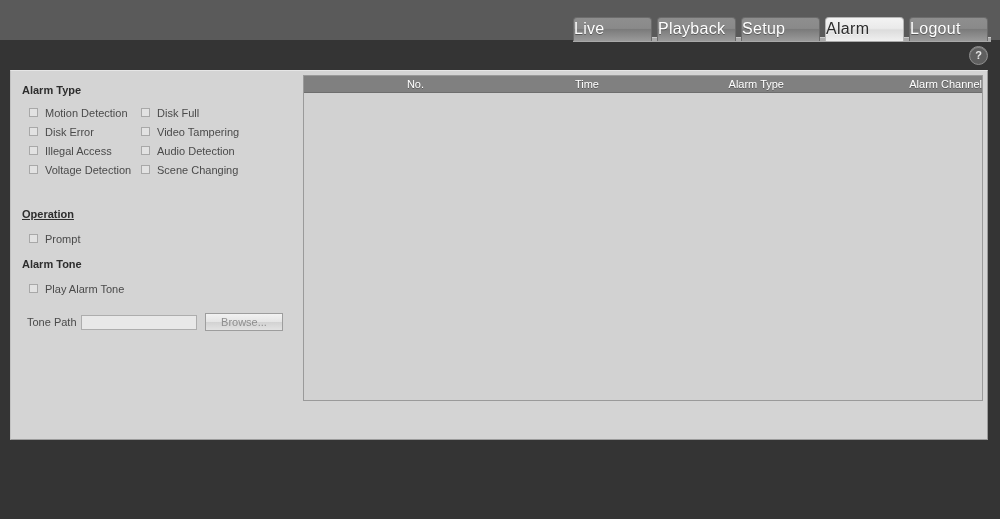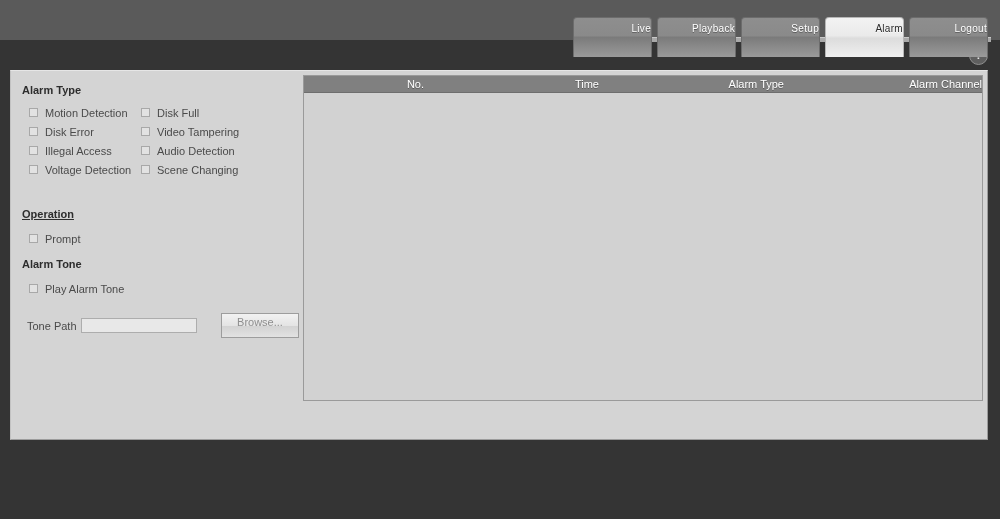--- a/index.html
+++ b/index.html
@@ -43,30 +43,30 @@
   .tabs {
     position: absolute;
     left: 573px; top: 17px;
     height: 24px;
     display: flex;
     gap: 5px;
     z-index: 5;
   }
   .tab {
     width: 79px;
-    height: 40px;
+    height: 24px;
     box-sizing: border-box;
     background: linear-gradient(to bottom, #8e8e8e 0%, #8a8a8a 45%, #7b7b7b 50%, #9a9a9a 100%);
     border: 1px solid #6c6c6c;
     border-bottom: none;
     border-radius: 4px 4px 0 0;
     color: #ffffff;
-    font-size: 10px;
+    font-size: 16px;
     line-height: 22px;
-    text-align: right;
+    text-align: left;
     letter-spacing: 0.3px;
     text-shadow: 0 1px 0 rgba(0,0,0,0.35);
     cursor: pointer;
   }
   .tab.active {
     background: linear-gradient(to bottom, #f3f3f3 0%, #eaeaea 45%, #dcdcdc 52%, #f0f0f0 100%);
     border: 1px solid #b6b6b6;
     border-bottom: none;
     color: #2b2b2b;
     text-shadow: 0 1px 0 rgba(255,255,255,0.8);
@@ -171,23 +171,23 @@
     box-sizing: border-box;
     background: #e8e8e8;
     border: 1px solid #adadad;
     font-family: "Liberation Sans", sans-serif;
     font-size: 11px;
     color: #444;
     padding: 0 3px;
     outline: none;
   }
   .browse-btn {
-    margin-left: 24px;
+    margin-left: 8px;
     width: 78px;
-    height: 25px;
+    height: 18px;
     box-sizing: border-box;
     background: linear-gradient(to bottom, #f2f2f2 0%, #e4e4e4 50%, #d2d2d2 51%, #e2e2e2 100%);
     border: 1px solid #9d9d9d;
     font-family: "Liberation Sans", sans-serif;
     font-size: 11px;
     color: #8e8e8e;
     text-align: center;
     line-height: 16px;
     cursor: pointer;
   }

